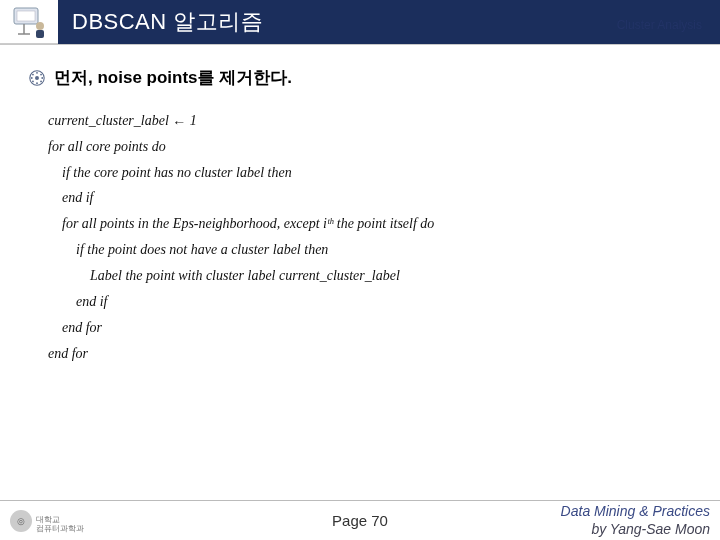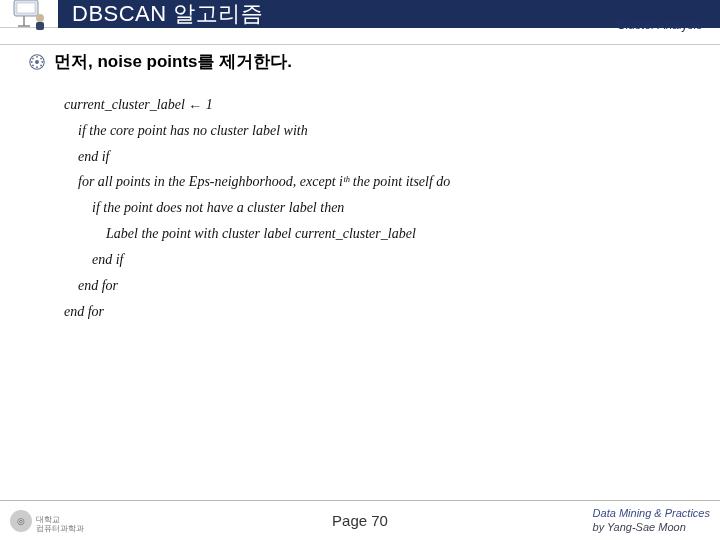--- a/index.html
+++ b/index.html
@@ -1,33 +1,33 @@
 <!DOCTYPE html>
 <html><head>
 <meta charset="utf-8">
 <style>
   * { margin: 0; padding: 0; box-sizing: border-box; }
   html, body { width: 720px; height: 540px; font-family: Arial, sans-serif; background: #fff; overflow: hidden; }
   .slide { width: 720px; height: 540px; position: relative; display: flex; flex-direction: column; }
-  .header { height: 28px; display: flex; align-items: stretch; }
+  .header { height: 44px; display: flex; align-items: stretch; }
   .header-icon-box { width: 58px; background: #fff; display: flex; align-items: center; justify-content: center; border-bottom: 1px solid #ccc; }
   .header-title-box { flex: 1; background: #1b2e5c; display: flex; align-items: center; }
   .header-title { color: #fff; font-size: 22px; font-weight: 400; padding-left: 14px; letter-spacing: 0.5px; }
   .header-divider { position: absolute; top: 44px; left: 0; right: 0; height: 1px; background: #c8c8c8; }
   .header-right { position: absolute; top: 18px; right: 18px; color: #223366; font-size: 12px; }
   .content { flex: 1; padding: 22px 28px 8px 28px; position: relative; }
   .bullet-row { display: flex; align-items: flex-start; margin-bottom: 18px; }
   .bullet-icon { width: 18px; height: 18px; margin-right: 8px; margin-top: 3px; flex-shrink: 0; }
   .bullet-text { font-size: 17px; color: #000; font-weight: bold; line-height: 1.4; }
-  .pseudo-block { margin-left: 36px; margin-top: 6px; font-family: "Times New Roman", serif; font-size: 14px; font-style: italic; color: #111; line-height: 1.85; }
+  .pseudo-block { margin-left: 20px; margin-top: 6px; font-family: "Times New Roman", serif; font-size: 14px; font-style: italic; color: #111; line-height: 1.85; }
   .pseudo-line { white-space: pre; }
   .footer { position: absolute; bottom: 0; left: 0; right: 0; height: 40px; border-top: 1px solid #bbb; display: flex; align-items: center; justify-content: space-between; padding: 0 10px; }
   .footer-left { width: 120px; height: 28px; display: flex; align-items: center; }
   .footer-page { position: absolute; left: 50%; transform: translateX(-50%); font-size: 15px; color: #333; }
-  .footer-right { text-align: left; font-style: italic; font-size: 11px; color: #445; line-height: 1.25; }
+  .footer-right { text-align: right; font-style: italic; font-size: 14px; color: #445; line-height: 1.25; }
   .footer-right-line1 { color: #3a4a85; }
   .logo-dot { width: 22px; height: 22px; border-radius: 50%; background: #ccc; display: flex; align-items: center; justify-content: center; font-size: 9px; color: #666; margin-right: 4px; }
   .logo-text { font-size: 8px; color: #777; line-height: 1.1; margin-top: 8px; }
 </style>
 </head>
 <body>
 
 <div class="slide">
 
   <div class="header">
@@ -64,21 +64,22 @@
             <circle cx="5.5" cy="6.2" r="1"></circle>
         </g>
         <circle cx="10" cy="10" r="2.2" fill="#5a6a8a"></circle>
       </svg>
       <div class="bullet-text">먼저, noise points를 제거한다.</div>
     </div>
 
 
     <div class="pseudo-block">
       <div class="pseudo-line">current_cluster_label ← 1</div>
-      <div class="pseudo-line">    if the core point has no cluster label with</div>
+      <div class="pseudo-line">for all core points do</div>
+      <div class="pseudo-line">    if the core point has no cluster label then</div>
       <div class="pseudo-line">    end if</div>
       <div class="pseudo-line">    for all points in the Eps-neighborhood, except iᵗʰ the point itself do</div>
       <div class="pseudo-line">        if the point does not have a cluster label then</div>
       <div class="pseudo-line">            Label the point with cluster label current_cluster_label</div>
       <div class="pseudo-line">        end if</div>
       <div class="pseudo-line">    end for</div>
       <div class="pseudo-line">end for</div>
     </div>
 
   </div>

